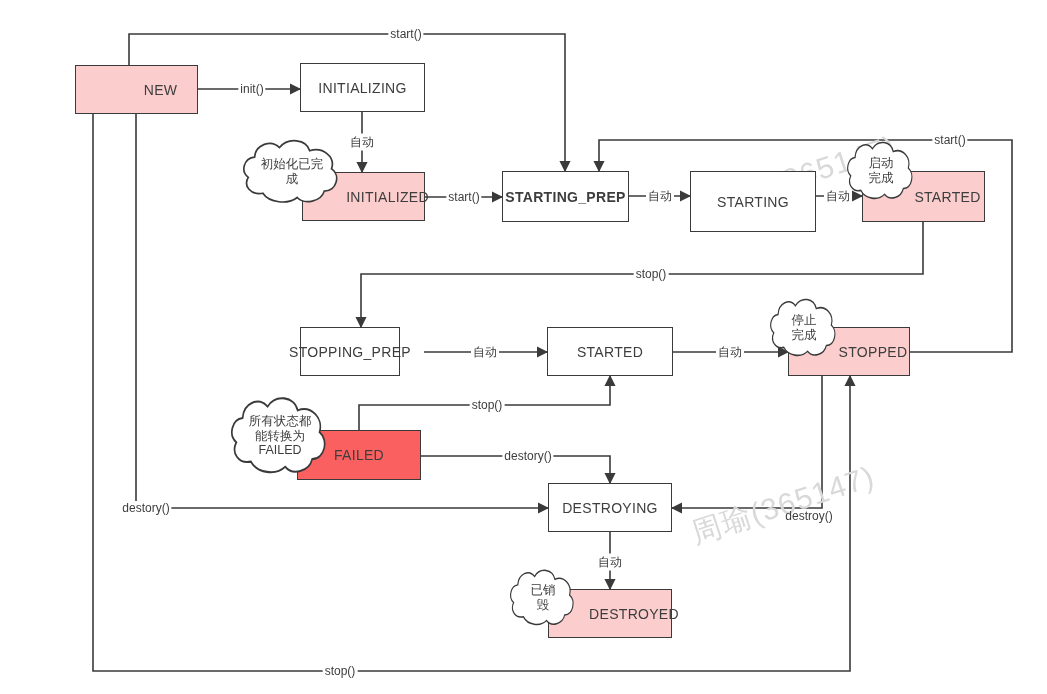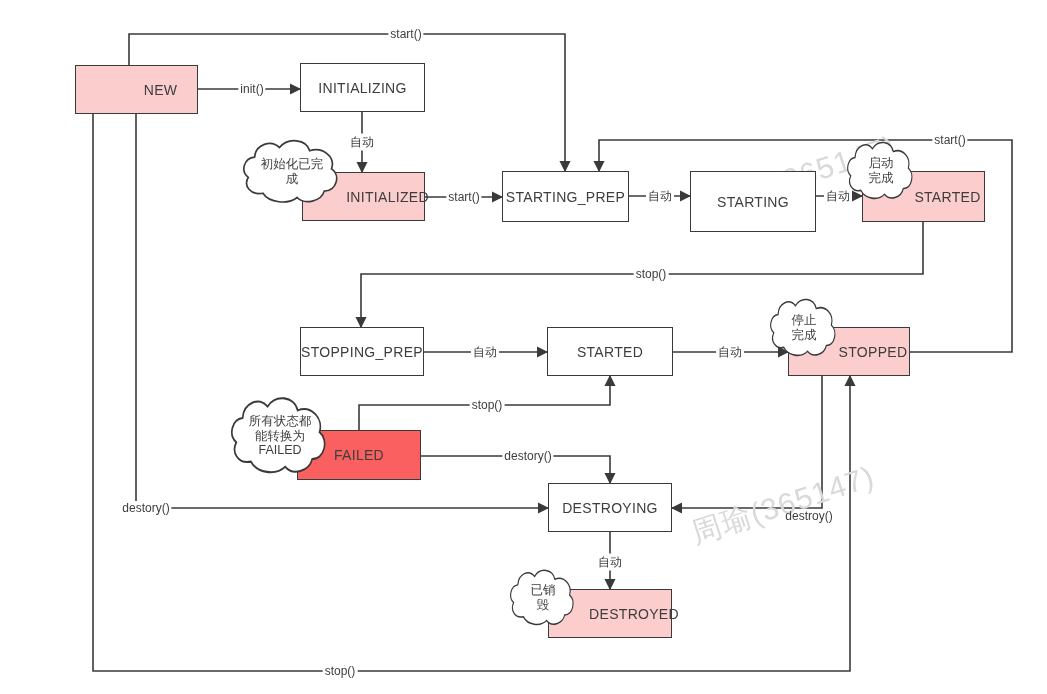--- a/index.html
+++ b/index.html
@@ -133,30 +133,30 @@
 
   <div class="node fill-pink" style="left:75px;  top:65px;  width:123px; height:49px;">
       <span>NEW</span>
     </div>
   <div class="node fill-white" style="left:300px; top:63px;  width:125px; height:49px;">
       <span>INITIALIZING</span>
     </div>
   <div class="node fill-pink" style="left:302px; top:172px; width:123px; height:49px;">
       <span>INITIALIZED</span>
     </div>
-  <div class="node fill-white" style="left:502px; top:171px; width:127px; height:51px;">
+  <div class="node fill-white" style="left:502px; top:171px; width:127px; height:51px;font-weight:bold;">
       <span>STARTING_PREP</span>
     </div>
   <div class="node fill-white" style="left:690px; top:171px; width:126px; height:61px;">
       <span>STARTING</span>
     </div>
   <div class="node fill-pink" style="left:862px; top:171px; width:123px; height:51px;">
       <span>STARTED</span>
     </div>
-  <div class="node fill-white" style="left:300px; top:327px; width:124px; height:49px;">
+  <div class="node fill-white" style="left:300px; top:327px; width:100px; height:49px;">
       <span>STOPPING_PREP</span>
     </div>
   <div class="node fill-white" style="left:547px; top:327px; width:126px; height:49px;">
       <span>STARTED</span>
     </div>
   <div class="node fill-pink" style="left:788px; top:327px; width:122px; height:49px;">
       <span>STOPPED</span>
     </div>
   <div class="node fill-red" style="left:297px; top:430px; width:124px; height:50px;">
       <span>FAILED</span>

